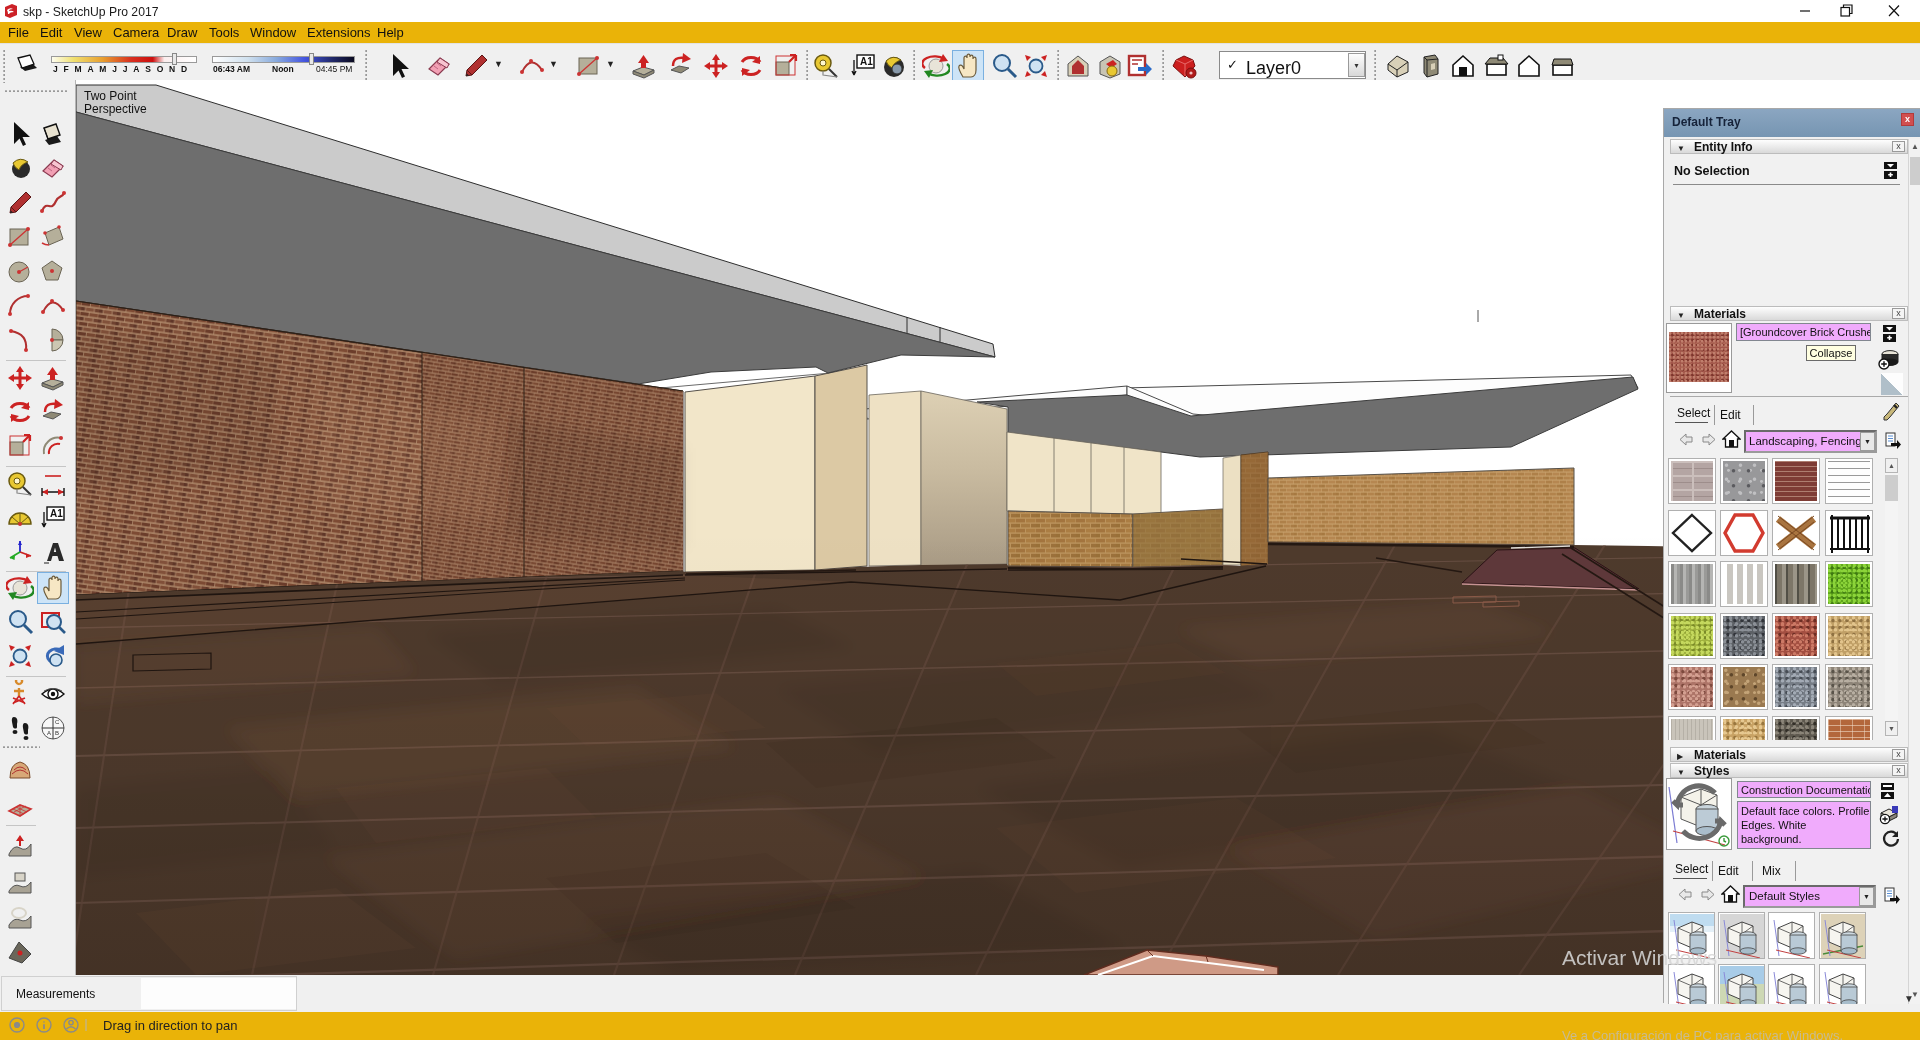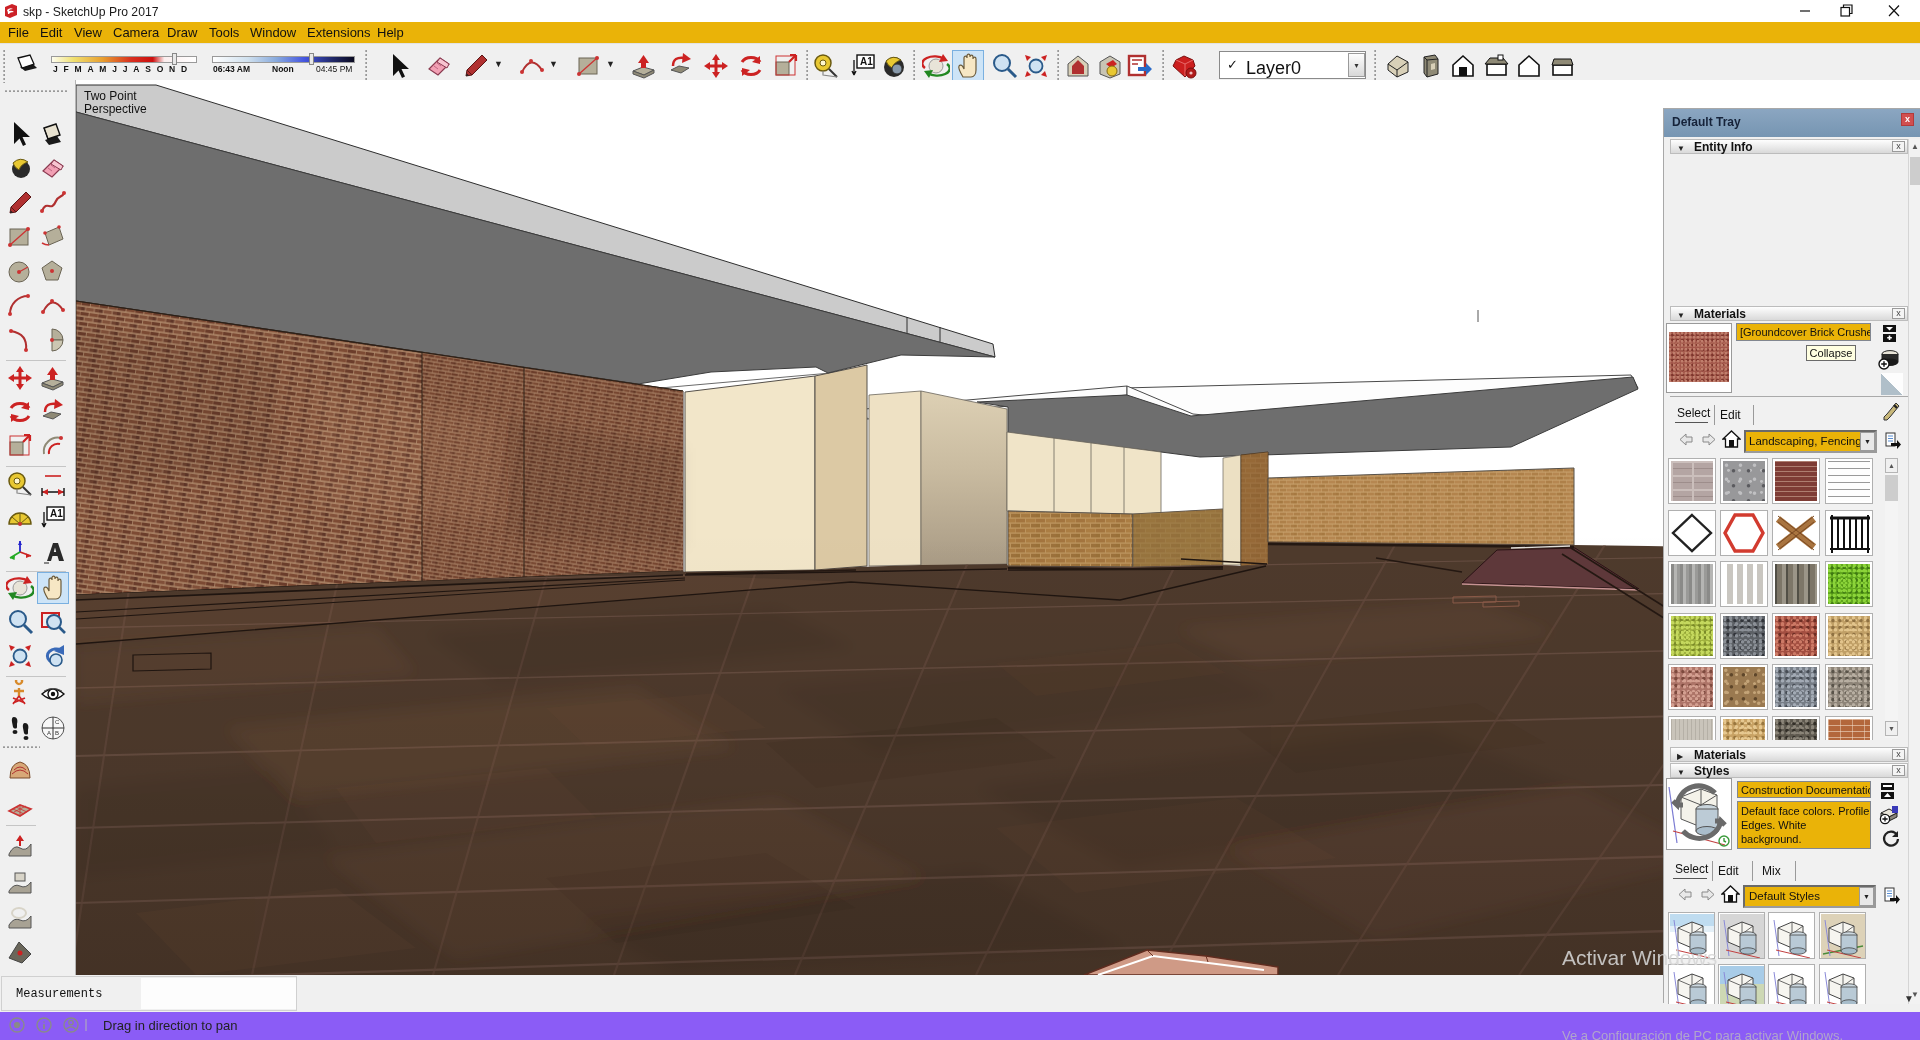--- a/index.html
+++ b/index.html
@@ -7,27 +7,27 @@
 .abs{position:absolute;}
 #titlebar{left:0;top:0;width:1920px;height:22px;background:#ffffff;}
 #title-text{left:23px;top:5px;font-size:12.2px;color:#1a1a1a;}
 #menubar{left:0;top:22px;width:1920px;height:21px;background:#eab308;}
 .menu-item{position:absolute;top:3px;font-size:13px;color:#111;}
 #toolbar{left:0;top:43px;width:1920px;height:37px;background:#f0f0f0;border-top:1px solid #e3e3e3;}
 #lefttools{left:0;top:88px;width:75px;height:887px;background:#f0f0f0;}
 #viewport{left:75px;top:80px;width:1845px;height:895px;background:#ffffff;border-left:1px solid #b5b5b5;}
 #tray{left:1663px;top:108px;width:257px;height:895px;background:#f0f0f0;border:1px solid #a8a8a8;border-right:none;z-index:10;}
 #traytitle{left:0;top:0;width:256px;height:28px;background:linear-gradient(#8ba6c1,#7695b2);}
-#measure-row{left:0;top:975px;width:1920px;height:37px;background:#f0f0f0;font-family:Liberation Mono, monospace;}
-#statusbar{left:0;top:1012px;width:1920px;height:28px;background:#8b5cf6;}
+#measure-row{left:0;top:975px;width:1920px;height:37px;background:#f0f0f0;}
+#statusbar{left:0;top:1012px;width:1920px;height:28px;background:#eab308;}
 .hdr{position:absolute;left:6px;width:238px;height:15px;background:linear-gradient(#fefefe,#d9d9d9);border:1px solid #bcbcbc;font-size:12px;color:#111;}
 .hdr .tri{position:absolute;left:6px;top:4px;font-size:8px;color:#222;}
 .hdr .t{position:absolute;left:23px;top:0px;font-weight:700;}
 .hdr .x{position:absolute;right:2px;top:1px;width:13px;height:11px;border:1px solid #9a9a9a;background:#f4f4f4;font-size:9px;line-height:9px;text-align:center;color:#444;}
-.fld{position:absolute;background:#eab308;border:1px solid #828790;font-size:11px;color:#111;overflow:hidden;white-space:nowrap;}
+.fld{position:absolute;background:#f0abfc;border:1px solid #828790;font-size:11px;color:#111;overflow:hidden;white-space:nowrap;}
 .tab{position:absolute;font-size:12px;color:#111;}
 .vline{position:absolute;width:1px;background:#9a9a9a;}
 .swatch{position:absolute;width:48px;height:46px;background:#fff;border:1px solid #b0b0b0;}
 .swatch > div,.swatch > svg{position:absolute;left:2px;top:2px;width:42px;height:40px;}
 .navarr{position:absolute;width:16px;height:17px;}
 </style>
 </head>
 <body>
 
 <div class="abs" id="titlebar">
@@ -634,20 +634,30 @@
 <div class="abs" id="traytitle">
 <div class="abs" style="left:8px;top:6px;font-size:12px;font-weight:bold;color:#16233a">Default Tray</div>
 <div class="abs" style="left:237px;top:4px;width:13px;height:13px;background:#d14f4f;border:1px solid #b23a3a;color:#fff;font-size:9px;line-height:11px;text-align:center;font-weight:bold">x</div>
 </div>
 
 <div class="hdr" style="top:30px">
       <span class="tri">▼</span>
       <span class="t">Entity Info</span>
       <span class="x">x</span>
     </div>
+<div class="abs" style="left:6px;top:45px;width:238px;height:150px;background:#f1f1f1">
+<div class="abs" style="left:4px;top:10px;font-size:12.5px;font-weight:bold;color:#111">No Selection</div>
+<svg class="abs" style="left:213px;top:8px" width="15" height="17" viewBox="0 0 15 17">
+        <rect x="1" y="0" width="13" height="7" fill="#111"></rect>
+        <path d="M4 2 L11 2 L7.5 5.5 Z" fill="#fff"></path>
+        <rect x="1" y="9" width="13" height="8" fill="#111"></rect>
+        <path d="M7.5 10.5 L7.5 15 M5.2 12.8 L9.8 12.8" stroke="#fff" stroke-width="1.6"></path>
+      </svg>
+<div class="abs" style="left:3px;top:30px;width:227px;height:1px;background:#8a8a8a"></div>
+</div>
 
 <div class="hdr" style="top:197px">
       <span class="tri">▼</span>
       <span class="t">Materials</span>
       <span class="x">x</span>
     </div>
 <div class="abs" style="left:6px;top:212px;width:238px;height:135px;background:#f1f1f1">
 <div class="abs" style="left:-4px;top:2px;width:66px;height:70px;background:#fff;border:1px solid #9a9a9a">
 <div class="abs" style="left:2px;top:8px;width:60px;height:50px;background:#a2564a;background-image:radial-gradient(circle at 25% 30%, #c07f6d 1px, transparent 1.7px),radial-gradient(circle at 70% 60%, #7e352c 1px, transparent 1.7px),radial-gradient(circle at 45% 80%, #b06a58 0.8px, transparent 1.4px);background-size:4px 4px,5px 5px,3px 3px"></div>
 </div>

